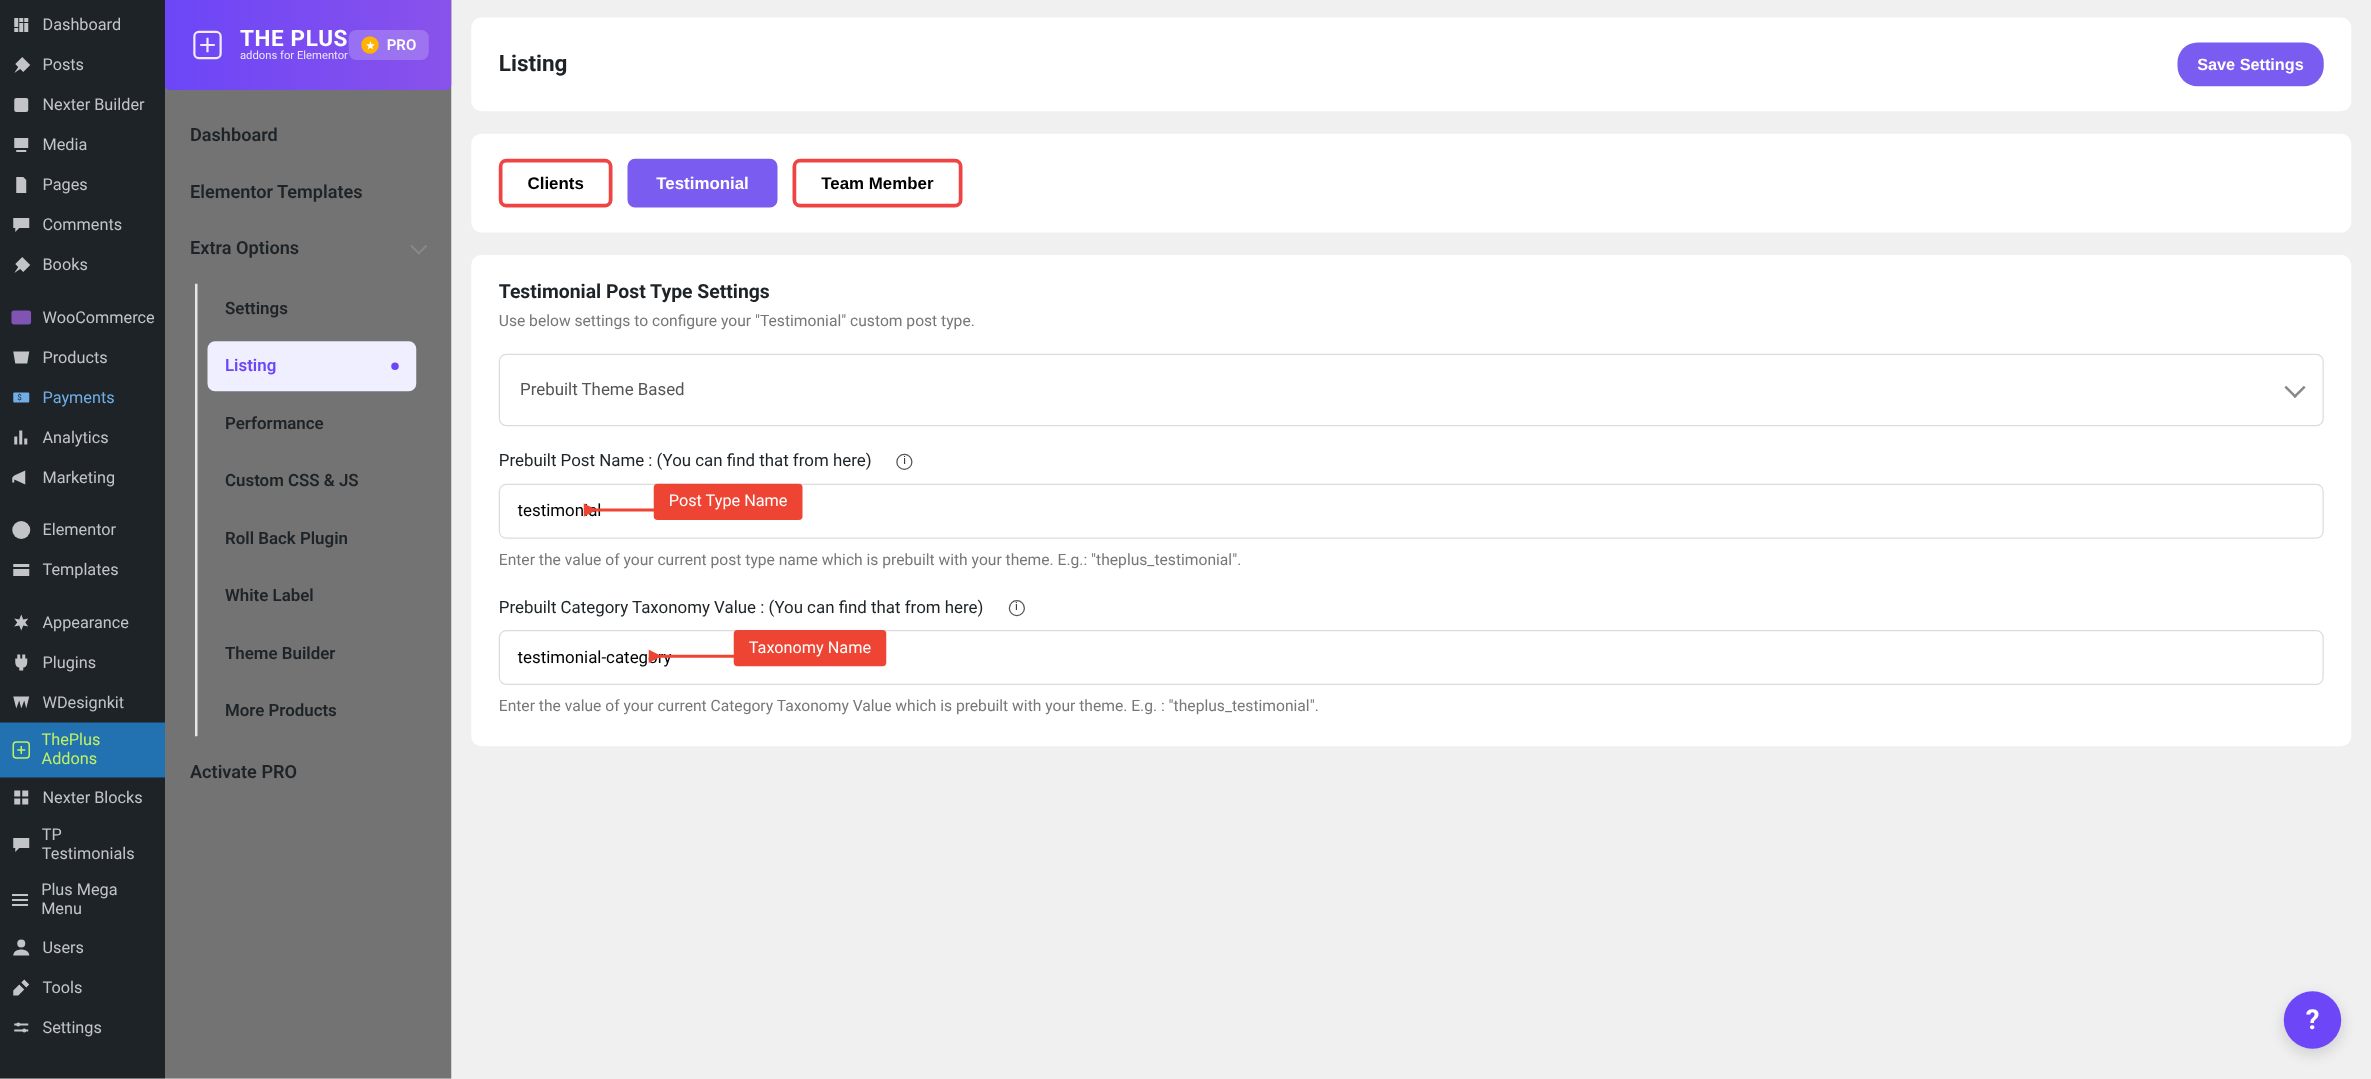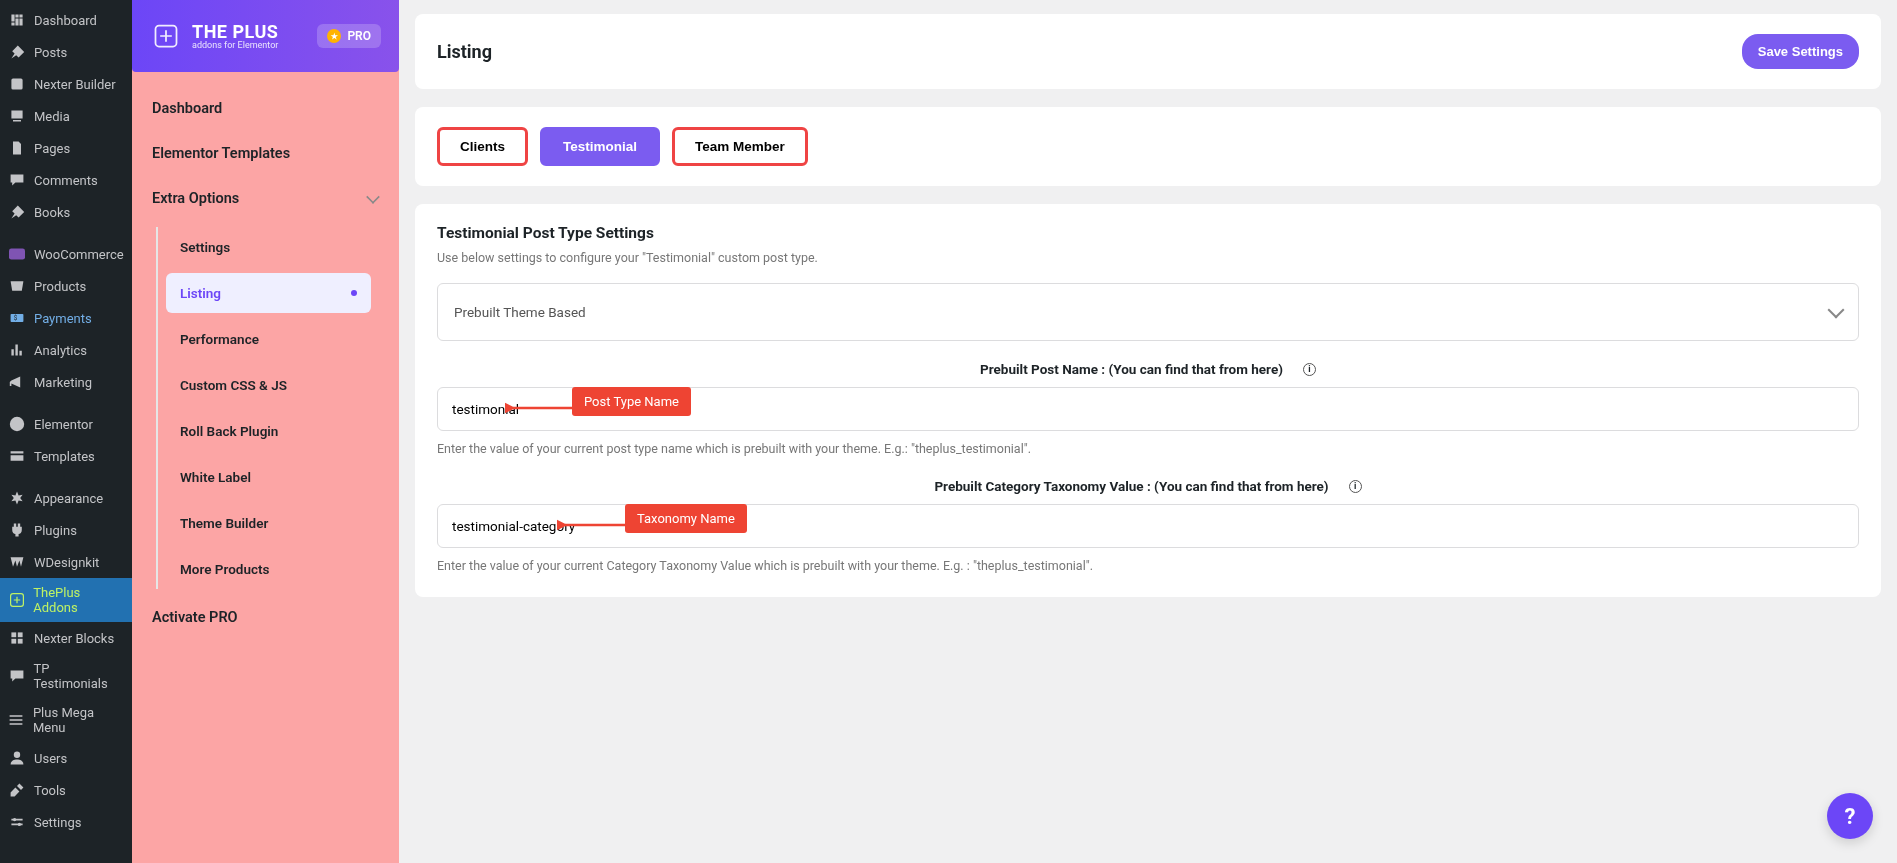--- a/index.html
+++ b/index.html
@@ -9,21 +9,21 @@
     
     .wp-nav { width: 132px; background: #1d2327; flex-shrink: 0; padding-top: 4px; }
     .wp-nav-item { display: flex; align-items: center; gap: 8px; color: #c3c4c7; font-size: 13px; padding: 7px 8px; cursor: pointer; }
     .wp-nav-item.highlight { color: #72aee6; }
     .wp-nav-item.current { color: #bef264; background: #2271b1; }
     .wp-nav-item.current::after { content: ""; position: absolute; right: -8px; top: 50%; transform: translateY(-50%); border: 8px solid transparent; border-right-color: #f0f0f1; }
     .wp-nav-item .ic { width: 18px; height: 18px; display: inline-flex; align-items: center; justify-content: center; font-size: 14px; color: inherit; }
     .wp-nav-sep { height: 10px; }
 
     
-    .tp-sidebar { width: 267px; background: #fca5a5; flex-shrink: 0; }
+    .tp-sidebar { width: 229px; background: #737373; flex-shrink: 0; }
     .tp-header { background: linear-gradient(90deg, #6c46f7, #8952eb); padding: 20px 18px; display: flex; align-items: center; justify-content: space-between; border-radius: 0 0 4px 4px; }
     .tp-brand { display: flex; align-items: center; gap: 10px; }
     .tp-logo { width: 32px; height: 32px; color: #fff; opacity: 0.9; display: flex; align-items: center; justify-content: center; }
     .tp-brand-text { color: #fff; line-height: 1; }
     .tp-brand-title { font-size: 18px; font-weight: 700; letter-spacing: 0.5px; }
     .tp-brand-sub { font-size: 9px; opacity: 0.85; }
     .tp-pro { background: rgba(255,255,255,0.2); border-radius: 6px; padding: 5px 10px; display: flex; align-items: center; gap: 6px; color: #fff; font-size: 12px; font-weight: 600; }
     .tp-pro-ic { width: 14px; height: 14px; background: #ffb300; border-radius: 50%; display: flex; align-items: center; justify-content: center; font-size: 8px; color: #fff; }
 
     .tp-menu { padding: 14px 20px; }
@@ -43,21 +43,21 @@
     .tabs { display: flex; gap: 12px; }
     .tab { border: 3px solid #ef4444; background: #fff; padding: 9px 20px; font-size: 13.5px; font-weight: 600; border-radius: 6px; cursor: pointer; }
     .tab.active { background: #7b5cf0; color: #fff; border-color: #7b5cf0; }
 
     .section-title { font-size: 15.5px; font-weight: 700; margin-bottom: 8px; }
     .section-sub { font-size: 12.5px; color: #777; margin-bottom: 18px; }
 
     .select-box { border: 1px solid #dcdcde; border-radius: 6px; padding: 20px 16px; display: flex; align-items: center; justify-content: space-between; color: #555; font-size: 13.5px; font-weight: 400; margin-bottom: 20px; cursor: pointer; }
     .chev { width: 12px; height: 12px; border-right: 2px solid #888; border-bottom: 2px solid #888; transform: rotate(45deg); margin-top: -4px; }
 
-    .field-label { font-size: 13.5px; font-weight: 700; margin-bottom: 10px; display: flex; align-items: center; gap: 20px; justify-content: center; }
+    .field-label { font-size: 13.5px; font-weight: 400; margin-bottom: 10px; display: flex; align-items: center; gap: 20px; }
     .info-ic { width: 13px; height: 13px; border: 1px solid #555; border-radius: 50%; display: inline-flex; align-items: center; justify-content: center; font-size: 9px; }
     .input-wrap { position: relative; margin-bottom: 10px; }
     .text-input { width: 100%; border: 1px solid #dcdcde; border-radius: 6px; padding: 13px 14px; font-size: 13.5px; font-family: inherit; }
     .field-help { font-size: 12.5px; color: #777; margin-bottom: 22px; }
 
     
     .callout { position: absolute; background: #ee4433; color: #fff; font-size: 13px; padding: 7px 12px; border-radius: 3px; white-space: nowrap; pointer-events: none; }
     .arrow-svg { position: absolute; pointer-events: none; }
 
     
@@ -367,21 +367,21 @@
       <div class="input-wrap">
         <input class="text-input" value="testimonial" style="">
         <svg class="arrow-svg" style="left:68px;top:14px;" width="70" height="14">
           <defs>
               <marker id="ah1" markerWidth="8" markerHeight="8" refX="1" refY="3" orient="auto">
                 <path d="M6,0 L0,3 L6,6 Z" fill="#ee4433"></path>
               </marker>
             </defs>
           <line x1="70" y1="7" x2="8" y2="7" stroke="#ee4433" stroke-width="2.5" marker-end="url(#ah1)"></line>
         </svg>
-        <div class="callout" style="left:135px;top:0;">Post Type Name</div>
+        <div class="callout" style="left:124px;top:0;">Post Type Name</div>
       </div>
       <div class="field-help">Enter the value of your current post type name which is prebuilt with your theme. E.g.: "theplus_testimonial".</div>
 
       <div class="field-label">
         <span>Prebuilt Category Taxonomy Value : (You can find that from here)</span>
         <span class="info-ic">i</span>
       </div>
       <div class="input-wrap">
         <input class="text-input" value="testimonial-category" style="">
         <svg class="arrow-svg" style="left:120px;top:14px;" width="70" height="14">

